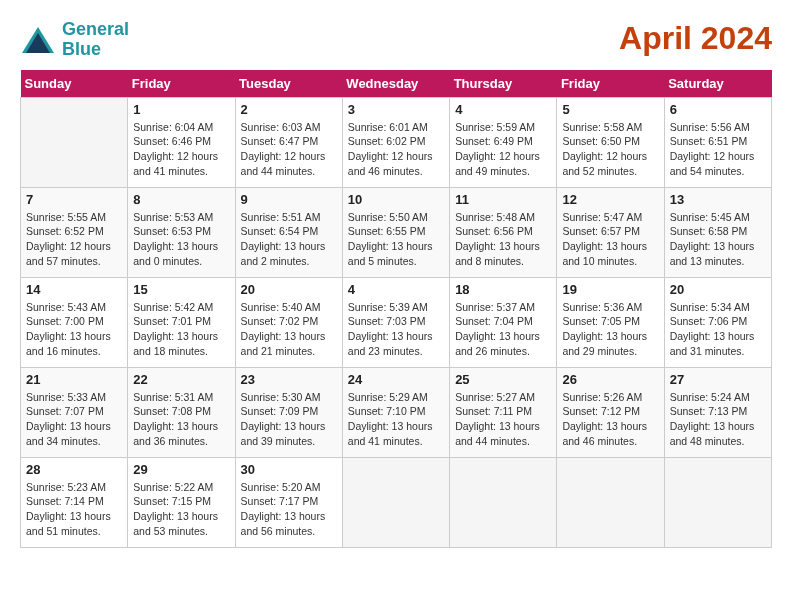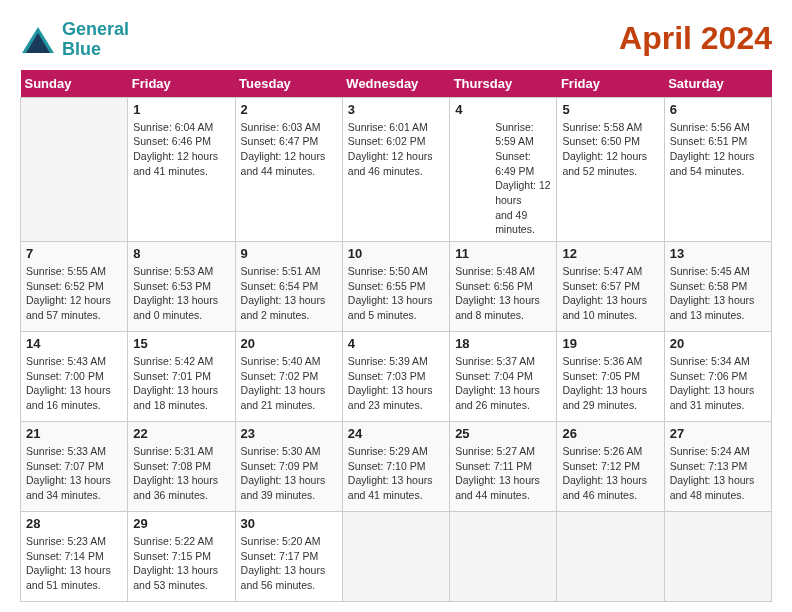--- a/index.html
+++ b/index.html
@@ -138,21 +138,21 @@
         </td>
         <td>
           <div class="day-number">3</div>
           <div class="day-info" style="white-space: pre-line;">Sunrise: 6:01 AM
 Sunset: 6:02 PM
 Daylight: 12 hours
 and 46 minutes.</div>
         </td>
         <td>
           <div class="day-number">4</div>
-          <div class="day-info" style="white-space: pre-line; margin-left: 40px;">Sunrise: 5:59 AM
+          <div class="day-info" style="white-space: pre-line;">Sunrise: 5:59 AM
 Sunset: 6:49 PM
 Daylight: 12 hours
 and 49 minutes.</div>
         </td>
         <td>
           <div class="day-number">5</div>
           <div class="day-info" style="white-space: pre-line;">Sunrise: 5:58 AM
 Sunset: 6:50 PM
 Daylight: 12 hours
 and 52 minutes.</div>

